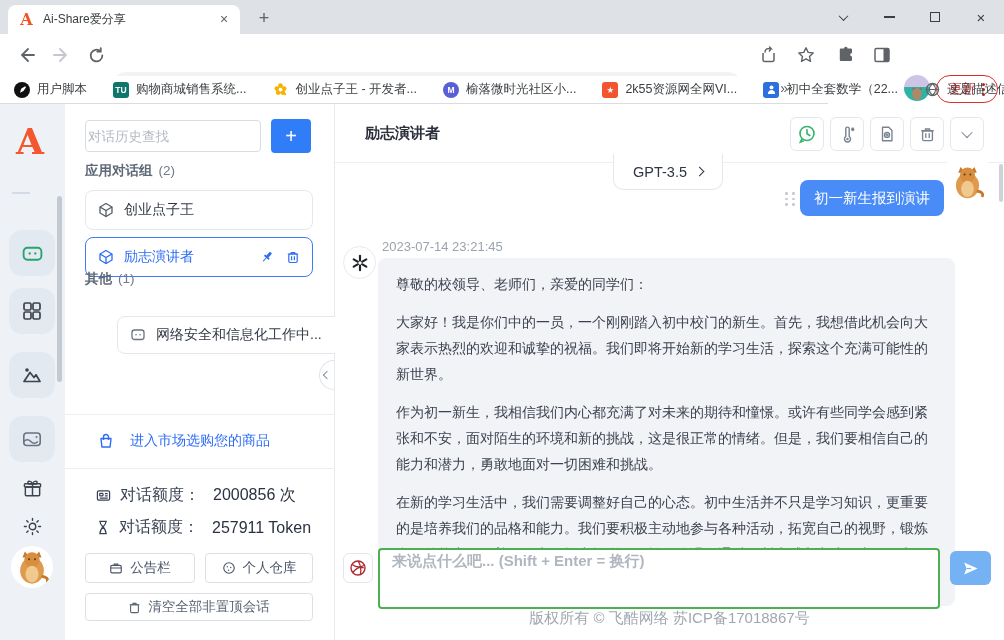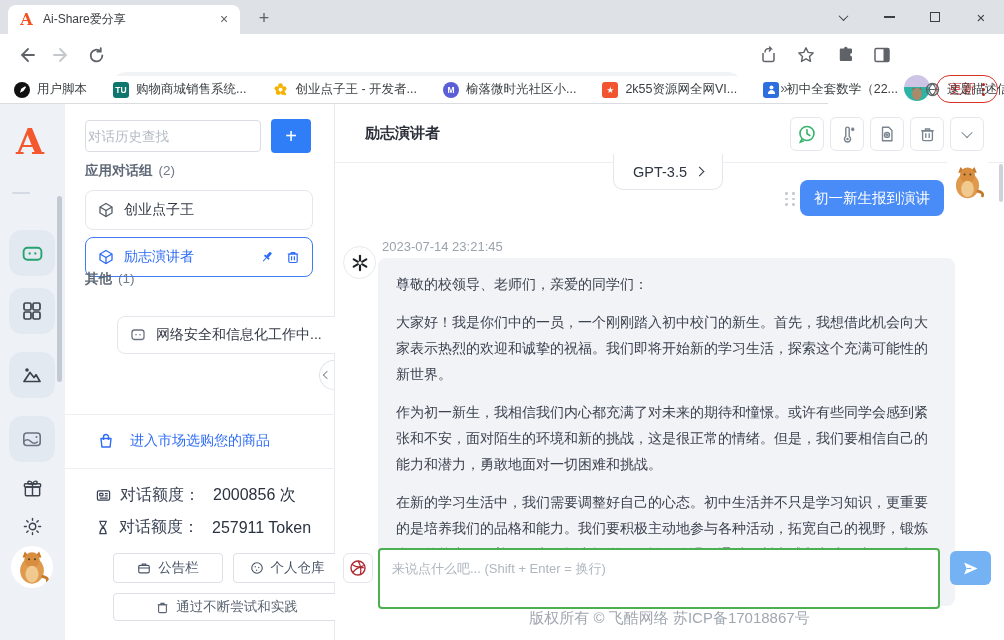--- a/index.html
+++ b/index.html
@@ -71,42 +71,42 @@
   #conv3 { top:212px; height:38px;margin-left:32px; }
   .conv .ttl { flex:1; white-space:nowrap; overflow:hidden; }
   .conv-acts { display:flex; gap:12px; align-items:center; color:#2e6cf6; }
   #collapse { position:absolute; right:0; top:256px; width:15px; height:30px; background:#fff; border:1px solid #dfe3e8; border-right:none; border-radius:15px 0 0 15px; display:flex; align-items:center; justify-content:center; color:#8a929e; }
   .sb-div { position:absolute; left:0; width:270px; height:1px; background:#eceef2; }
   #sb-div1 { top:310px; } #sb-div2 { top:364px; }
   #market { position:absolute; left:33px; top:324px; height:26px; display:flex; align-items:center; gap:16px; color:#2e6cf6; font-size:14px; }
   .quota-row { position:absolute; left:31px; display:flex; align-items:center; gap:9px; font-size:16px; color:#3a4354; }
   #quota1 { top:381px; } #quota2 { top:413px; }
   .quota-row .val { margin-left:4px; color:#2b3240; }
-  .sb-btn { position:absolute; border:1px solid #dcdfe4; border-radius:4px; background:#fff; display:flex; align-items:center; justify-content:center; gap:7px; font-size:13.5px; color:#4a5568; font-family:inherit;margin-left:28px; }
+  .sb-btn { position:absolute; border:1px solid #dcdfe4; border-radius:4px; background:#fff; display:flex; align-items:center; justify-content:center; gap:7px; font-size:13.5px; color:#4a5568; font-family:inherit; }
   #board-btn { left:20px; top:449px; width:110px; height:30px; }
   #storage-btn { left:140px; top:449px; width:108px; height:30px; }
   #clear-btn { left:20px; top:489px; width:228px; height:28px; color:#5a6472; }
 
   
   #main { position:relative; flex:1; background:#fff; }
   #chat-header { position:absolute; left:0; top:0; width:100%; height:59px; border-bottom:1px solid #edeef1; }
   #chat-title { position:absolute; left:30px; top:0; line-height:58px; font-size:15px; font-weight:bold; color:#2a2f3a; }
   #chat-actions { position:absolute; right:20px; top:13px; display:flex; gap:6px; }
   .act-box { width:34px; height:34px; border:1px solid #e4e7eb; border-radius:6px; background:#fff; display:flex; align-items:center; justify-content:center; color:#79838f; }
   #gpt-pill { position:absolute; left:278px; top:50px; width:110px; height:36px; background:#fff; border:1px solid #e4e7eb; border-top:none; border-radius:0 0 10px 10px; display:flex; align-items:center; justify-content:center; gap:9px; font-size:14.5px; color:#2f3542; z-index:3; }
   #drag-dots { position:absolute; left:450px; top:88px; display:grid; grid-template-columns:repeat(2,4px); grid-gap:3px; }
   #drag-dots i { width:2.5px; height:2.5px; border-radius:50%; background:#c6cad1; }
   #user-bubble { position:absolute; left:465px; top:76px; height:36px; line-height:36px; padding:0 14px; background:#4a8cf7; border-radius:8px; color:#fff; font-size:14.5px; z-index:2; }
   #user-avatar { position:absolute; left:612px; top:56px; width:41px; height:43px; background:#fff; z-index:3; display:flex; align-items:center; justify-content:center; }
   #ai-avatar { position:absolute; left:8px; top:142px; width:33px; height:33px; border:1px solid #e7e9ed; border-radius:50%; background:#fff; display:flex; align-items:center; justify-content:center; }
   #msg-time { position:absolute; left:47px; top:135px; font-size:13px; color:#9ba3ae; }
   #ai-bubble { position:absolute; left:43px; top:154px; width:577px; background:#f2f3f6; border-radius:8px; padding:13px 18px; font-size:14px; color:#3c4350; line-height:26px; }
   #ai-bubble p + p { margin-top:12px; }
   #input-icon { position:absolute; left:8px; top:449px; width:30px; height:30px; border:1px solid #e3e6ea; border-radius:6px; display:flex; align-items:center; justify-content:center; }
-  #chat-input { position:absolute; left:43px; top:444px; width:562px; height:61px; border:2px solid #4caf50; border-radius:4px; padding:10px 12px; font-size:13px; color:#333; font-family:inherit; resize:none; outline:none; }
+  #chat-input { position:absolute; left:43px; top:444px; width:562px; height:61px; border:2px solid #4caf50; border-radius:4px; padding:2px 12px; font-size:15px; color:#333; font-family:inherit; resize:none; outline:none;font-weight:bold; }
   #chat-input::placeholder { color:#b0b6bf; }
   #send-btn { position:absolute; left:615px; top:447px; width:41px; height:34px; background:#74b2f4; border:none; border-radius:6px; display:flex; align-items:center; justify-content:center; }
   #chat-footer { position:absolute; left:0; top:505px; width:100%; text-align:center; font-size:15px; color:#a0a7b0; }
   #chat-scroll { position:absolute; right:1px; top:60px; width:4px; height:38px; background:#ced3d9; border-radius:2px; }
 
   svg { display:block; }
 </style>
 </head>
 <body>
 
@@ -408,21 +408,21 @@
             <circle cx="10" cy="7.5" r=".8" fill="#4a5568" stroke="none"></circle>
             <circle cx="7.5" cy="10.5" r=".8" fill="#4a5568" stroke="none"></circle>
           </svg>
         <span>个人仓库</span>
       </button>
       <button class="sb-btn" id="clear-btn">
         <svg width="13" height="13" viewBox="0 0 14 14" stroke="#5a6472" stroke-width="1.2" fill="none">
             <rect x="2.8" y="4" width="8.4" height="8.5" rx="1.2"></rect>
             <path d="M1.8 4h10.4M5.3 4V2.6h3.4V4"></path>
           </svg>
-        <span>通过不断尝试和实践</span>
+        <span>清空全部非置顶会话</span>
       </button>
     </div>
 
     <div id="main">
       <div id="chat-header">
         <div id="chat-title">励志演讲者</div>
         <div id="chat-actions">
           <div class="act-box">
             <svg width="20" height="20" viewBox="0 0 20 20" stroke="#34b36b" stroke-width="1.6" fill="none" stroke-linecap="round">
                 <circle cx="10" cy="9.5" r="7"></circle>

